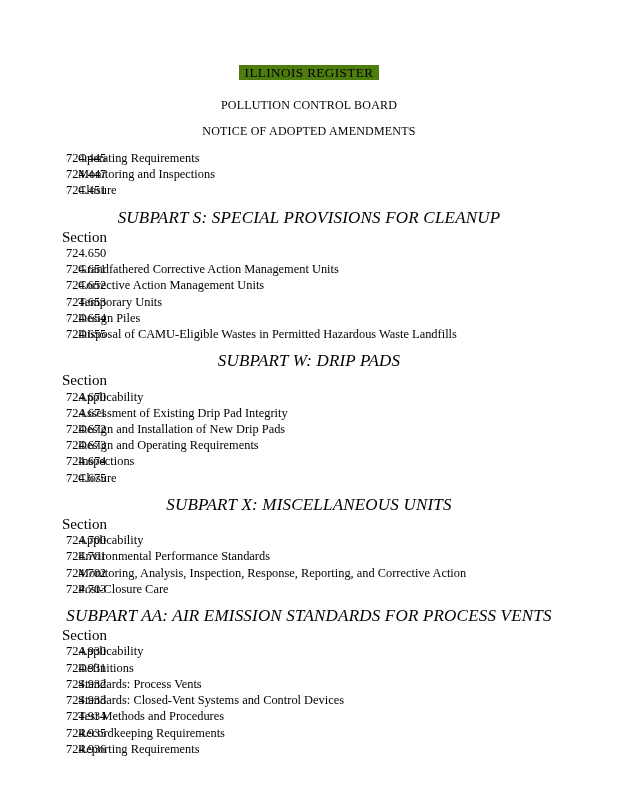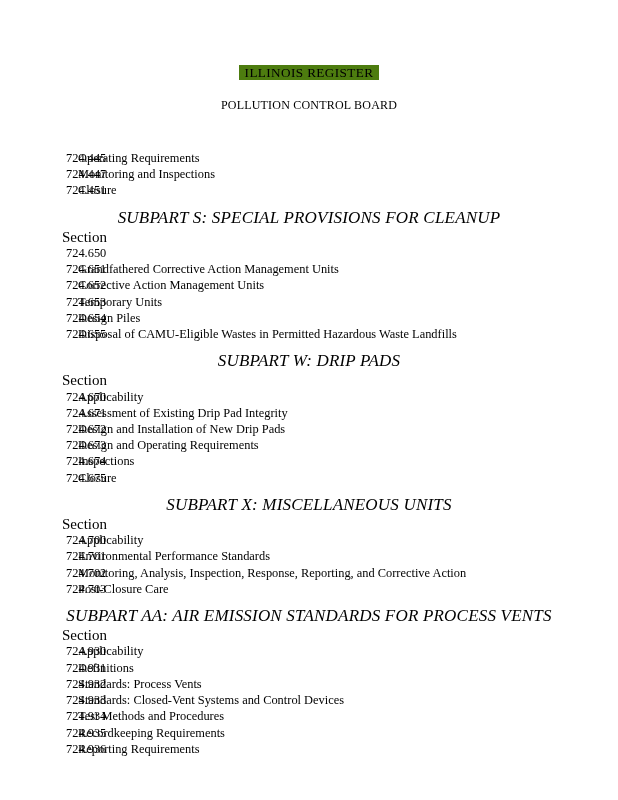--- a/index.html
+++ b/index.html
@@ -103,20 +103,21 @@
 </style>
 </head>
 <body>
 
 <div class="page">
 
   <div class="header-rule"></div>
   <div class="header-title"><span>ILLINOIS REGISTER</span></div>
 
   <div class="centered agency">POLLUTION CONTROL BOARD</div>
+  <div class="centered notice">NOTICE OF ADOPTED AMENDMENTS</div>
 
   <div class="content">
 
     <div>
       <div class="row">
         <div class="num">724.445</div>
         <div class="ttl">Operating Requirements</div>
       </div>
       <div class="row">
         <div class="num">724.447</div>

